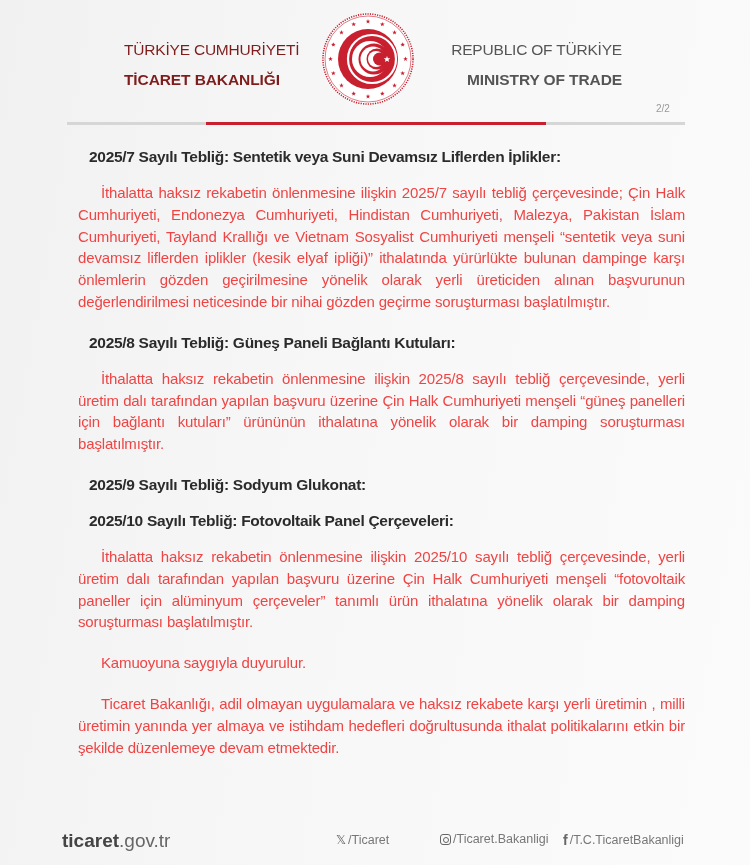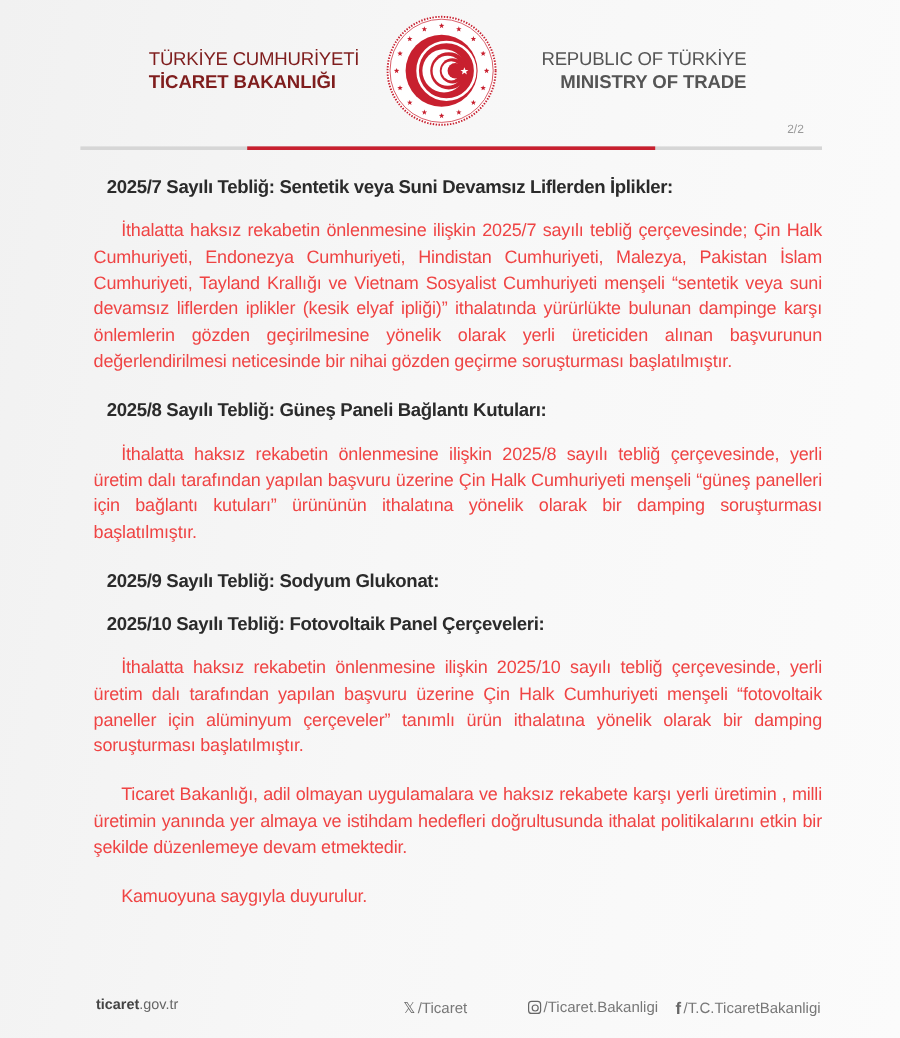--- a/index.html
+++ b/index.html
@@ -7,30 +7,30 @@
     width: 750px; height: 865px; overflow: hidden;
     background: linear-gradient(100deg, #f1f1f1 0%, #f7f7f7 45%, #fbfbfb 100%);
     font-family: "Liberation Sans", sans-serif;
     color: #2a2a2a;
     position: relative;
   }
   .header { position: absolute; top: 0; left: 0; width: 750px; height: 120px; }
   .hdr-left { position: absolute; left: 124px; top: 40px; width: 170px; text-align: left; color: #7f1d1d; }
   .hdr-right { position: absolute; left: 442px; top: 40px; width: 180px; text-align: right; color: #555; }
   .hdr-line1 { font-size: 15.5px; letter-spacing: -0.2px; line-height: 19px; white-space: nowrap; }
-  .hdr-line2 { font-size: 15.5px; font-weight: bold; line-height: 19px; white-space: nowrap; letter-spacing: -0.1px; }
+  .hdr-line2 { font-size: 15.5px; font-weight: bold; line-height: 19px; white-space: nowrap; letter-spacing: -0.1px; margin-top: 11px; }
   .logo { position: absolute; left: 321px; top: 12px; width: 94px; height: 94px; }
   .page-num { position: absolute; left: 656px; top: 103px; font-size: 10px; color: #999; }
   .divider { position: absolute; left: 67px; top: 122px; width: 618px; height: 3px; background: #d6d6d6; }
   .divider-accent { position: absolute; left: 139px; top: 0; width: 340px; height: 3px; background: #c8202f; }
   .content { position: absolute; left: 66px; top: 146px; width: 619px; }
   .sec-title { font-weight: bold; font-size: 15.5px; color: #2b2b2b; padding-left: 23px; margin: 0 0 14px 0; line-height: 22px; letter-spacing: -0.3px; }
   .para { font-size: 15px; line-height: 21.8px; text-align: justify; text-indent: 23px; color: #ef4444; margin: 0 0 19px 12px; letter-spacing: -0.15px; }
   .footer { position: absolute; left: 0; top: 826px; width: 750px; height: 30px; }
-  .site { position: absolute; left: 80px; top: 4px; font-size: 12px; color: #444; }
+  .site { position: absolute; left: 62px; top: 4px; font-size: 19px; color: #444; }
   .site b { font-weight: bold; }
   .site span.light { font-weight: normal; color: #666; }
   .social { position: absolute; top: 6px; font-size: 12.5px; color: #777; white-space: nowrap; display: flex; align-items: center; }
   .social .ic { display: inline-block; margin-right: 2px; color: #666; }
   .s-x { left: 336px; }
   .s-ig { left: 440px; }
   .s-fb { left: 563px; }
   .ig-box { width: 11px; height: 11px; border: 1.5px solid #666; border-radius: 3px; position: relative; box-sizing: border-box; display: inline-block; margin-right: 2px; }
   .ig-box::after { content: ""; position: absolute; left: 2px; top: 2px; width: 4px; height: 4px; border: 1.3px solid #666; border-radius: 50%; box-sizing: content-box; }
 </style>
@@ -93,22 +93,22 @@
   <p class="para">İthalatta haksız rekabetin önlenmesine ilişkin 2025/7 sayılı tebliğ çerçevesinde; Çin Halk Cumhuriyeti, Endonezya Cumhuriyeti, Hindistan Cumhuriyeti, Malezya, Pakistan İslam Cumhuriyeti, Tayland Krallığı ve Vietnam Sosyalist Cumhuriyeti menşeli “sentetik veya suni devamsız liflerden iplikler (kesik elyaf ipliği)” ithalatında yürürlükte bulunan dampinge karşı önlemlerin gözden geçirilmesine yönelik olarak yerli üreticiden alınan başvurunun değerlendirilmesi neticesinde bir nihai gözden geçirme soruşturması başlatılmıştır.</p>
 
   <h2 class="sec-title">2025/8 Sayılı Tebliğ: Güneş Paneli Bağlantı Kutuları:</h2>
   <p class="para">İthalatta haksız rekabetin önlenmesine ilişkin 2025/8 sayılı tebliğ çerçevesinde, yerli üretim dalı tarafından yapılan başvuru üzerine Çin Halk Cumhuriyeti menşeli “güneş panelleri için bağlantı kutuları” ürününün ithalatına yönelik olarak bir damping soruşturması başlatılmıştır.</p>
 
   <h2 class="sec-title">2025/9 Sayılı Tebliğ: Sodyum Glukonat:</h2>
 
   <h2 class="sec-title">2025/10 Sayılı Tebliğ: Fotovoltaik Panel Çerçeveleri:</h2>
   <p class="para">İthalatta haksız rekabetin önlenmesine ilişkin 2025/10 sayılı tebliğ çerçevesinde, yerli üretim dalı tarafından yapılan başvuru üzerine Çin Halk Cumhuriyeti menşeli “fotovoltaik paneller için alüminyum çerçeveler” tanımlı ürün ithalatına yönelik olarak bir damping soruşturması başlatılmıştır.</p>
 
+  <p class="para">Kamuoyuna saygıyla duyurulur.</p>
   <p class="para">Ticaret Bakanlığı, adil olmayan uygulamalara ve haksız rekabete karşı yerli üretimin , milli üretimin yanında yer almaya ve istihdam hedefleri doğrultusunda ithalat politikalarını etkin bir şekilde düzenlemeye devam etmektedir.</p>
-  <p class="para">Kamuoyuna saygıyla duyurulur.</p>
 </div>
 
 <div class="footer">
   <div class="site">
     <b>ticaret</b><span class="light">.gov.tr</span>
   </div>
   <div class="social s-x">
     <span class="ic">𝕏</span>
     <span>/Ticaret</span>
   </div>

